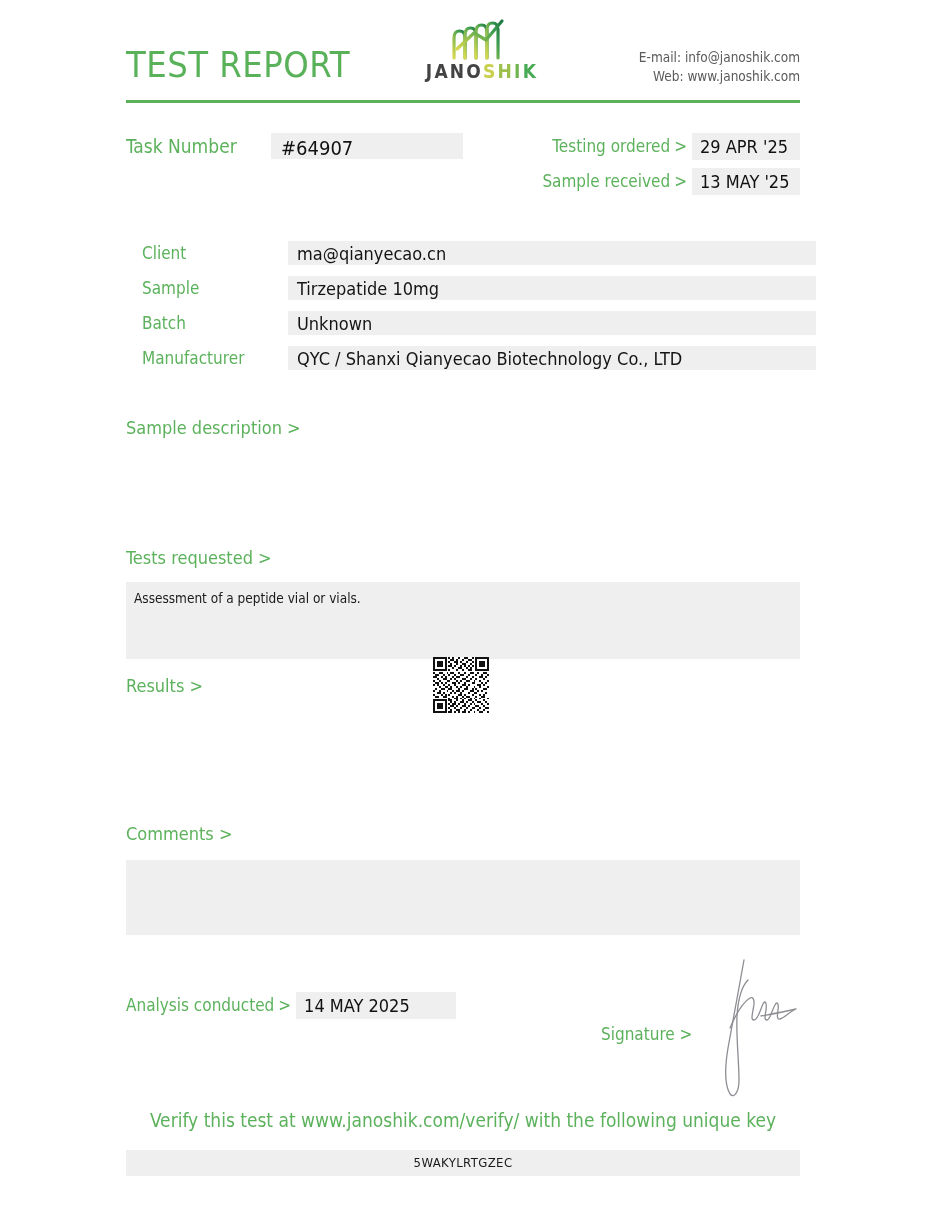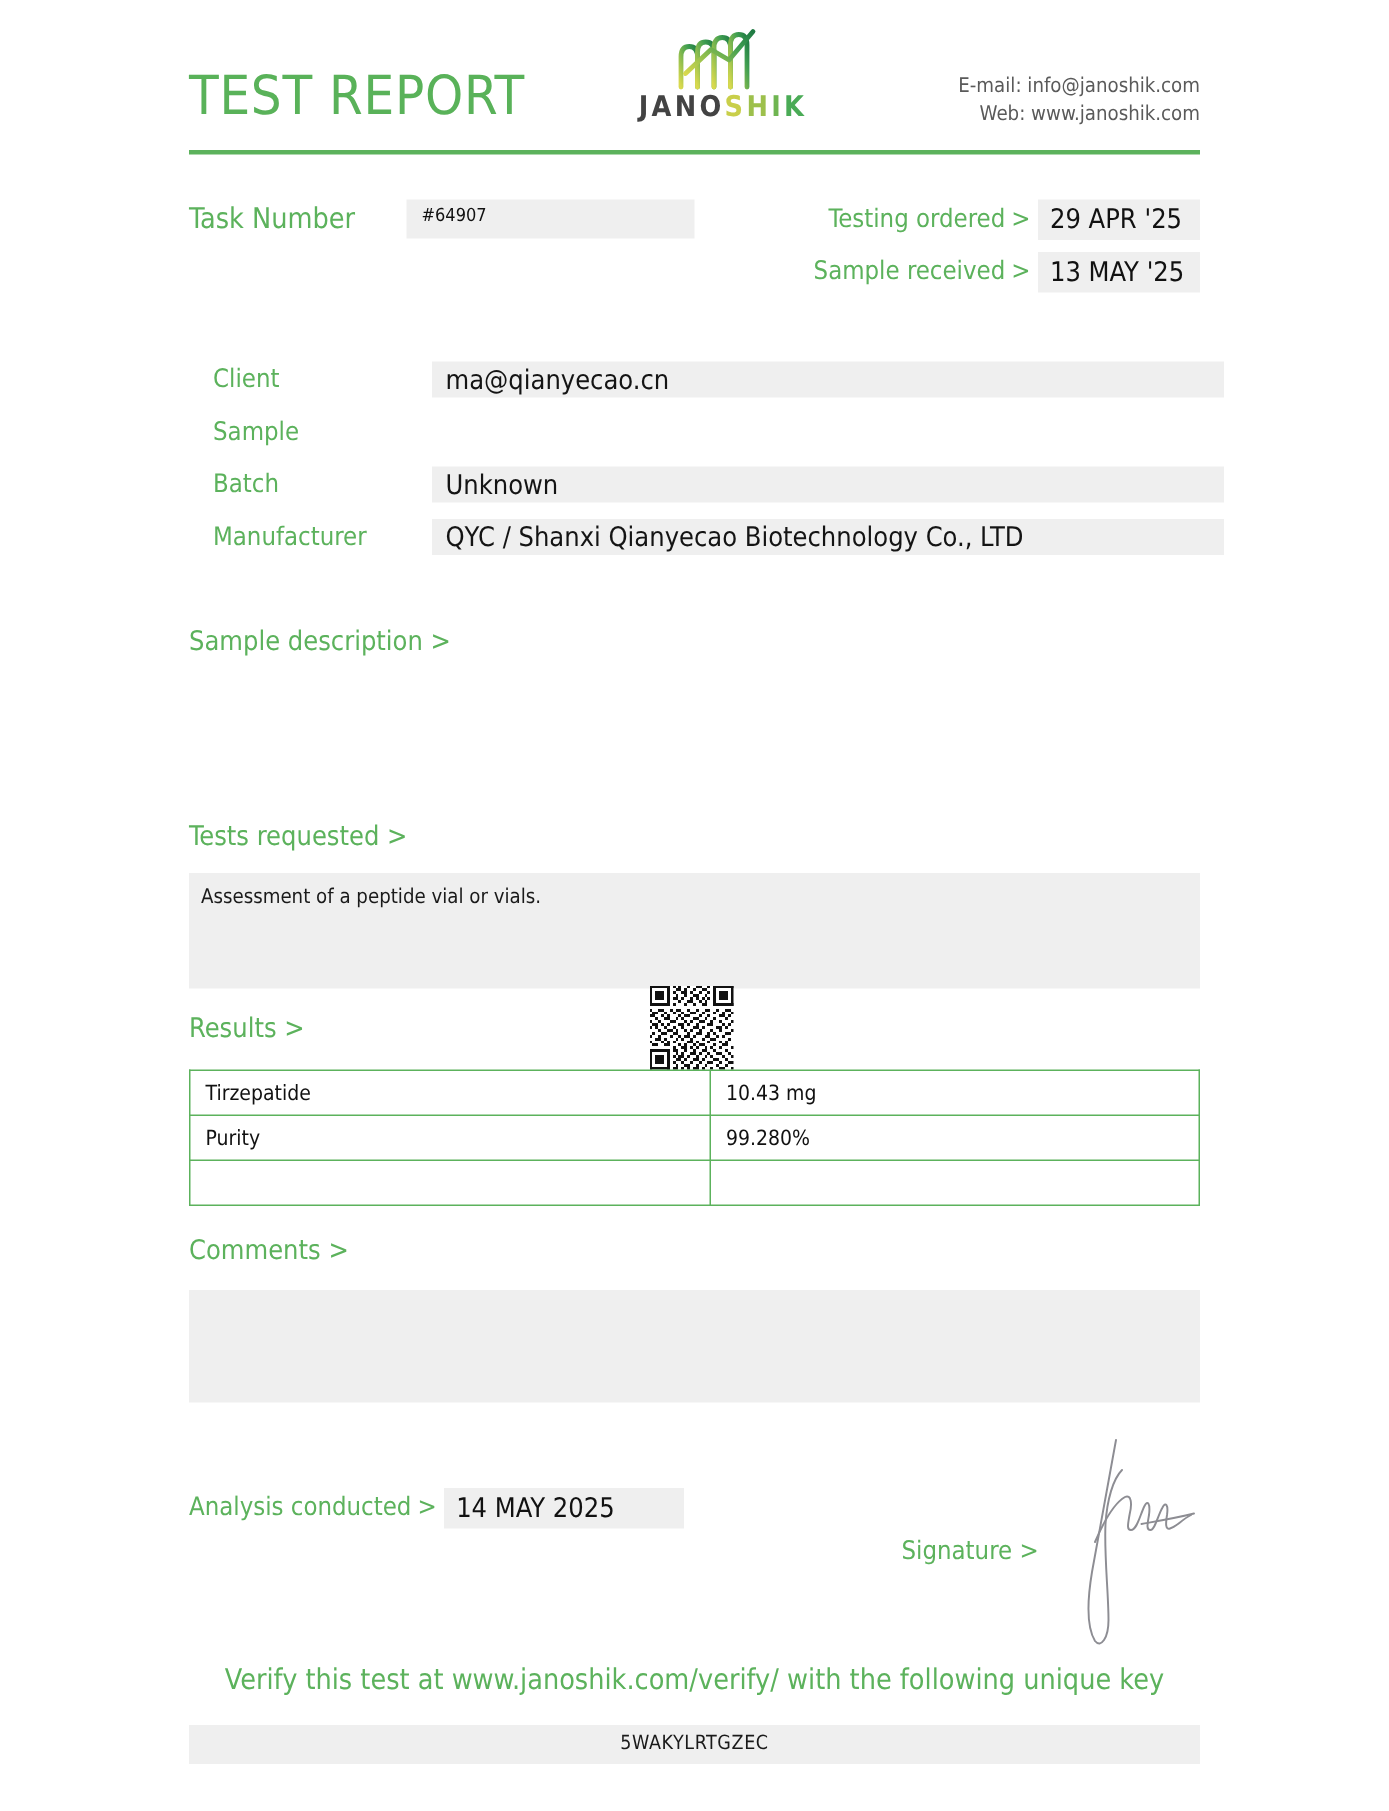--- a/index.html
+++ b/index.html
@@ -102,21 +102,21 @@
     color: #5cb25c;
     white-space: nowrap;
   }
   .task-value {
     position: absolute;
     left: 145px;
     top: 0px;
     width: 192px;
     height: 26px;
     background: #efefef;
-    font-size: 12px;
+    font-size: 20px;
     color: #111;
     padding: 3px 0 0 10px;
     box-sizing: border-box;
     white-space: nowrap;
   }
   .date-line {
     position: absolute;
     right: 0;
     height: 26px;
     white-space: nowrap;
@@ -364,20 +364,21 @@
     </div>
   </div>
 
   <div class="info">
     <div class="info-row">
       <div class="info-label">Client</div>
       <div class="info-value">ma@qianyecao.cn</div>
     </div>
     <div class="info-row">
       <div class="info-label">Sample</div>
+      <div class="info-value">Tirzepatide 10mg</div>
     </div>
     <div class="info-row">
       <div class="info-label">Batch</div>
       <div class="info-value">Unknown</div>
     </div>
     <div class="info-row">
       <div class="info-label">Manufacturer</div>
       <div class="info-value">QYC / Shanxi Qianyecao Biotechnology Co., LTD</div>
     </div>
   </div>
@@ -606,36 +607,20 @@
           <rect x="13" y="28" width="1" height="1"></rect>
           <rect x="15" y="28" width="2" height="1"></rect>
           <rect x="18" y="28" width="1" height="1"></rect>
           <rect x="21" y="28" width="1" height="1"></rect>
           <rect x="24" y="28" width="2" height="1"></rect>
           <rect x="28" y="28" width="1" height="1"></rect>
       </g>
     </svg>
   </div>
 
-  <table class="results-table">
-    <tbody>
-      <tr>
-        <td class="c-name">Tirzepatide</td>
-        <td>10.43 mg</td>
-      </tr>
-      <tr>
-        <td class="c-name">Purity</td>
-        <td>99.280%</td>
-      </tr>
-      <tr>
-        <td class="c-name"></td>
-        <td></td>
-      </tr>
-    </tbody>
-  </table>
 
   <div class="section-head" id="sec-comments-head">Comments &gt;</div>
   <div class="section-box" id="sec-comments-box"></div>
 
   <div class="analysis">
     <span class="analysis-label">Analysis conducted</span><span class="analysis-arrow">&gt;</span><span class="analysis-value">14 MAY 2025</span>
   </div>
 
   <div class="signature-label">Signature &gt;</div>
   <div class="signature-mark">

